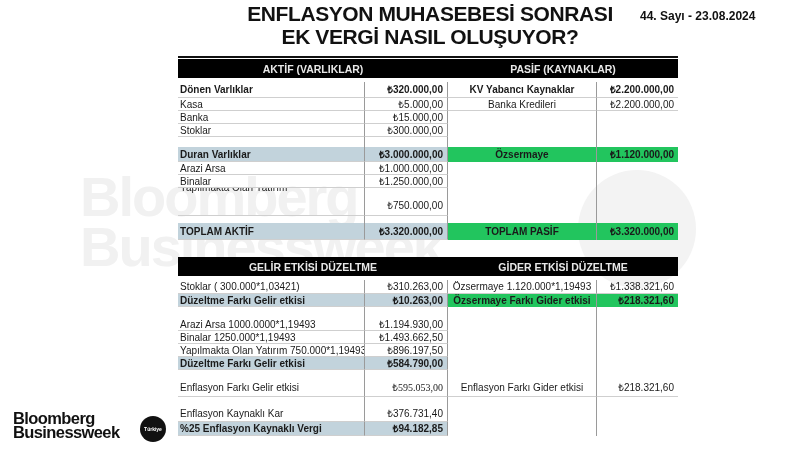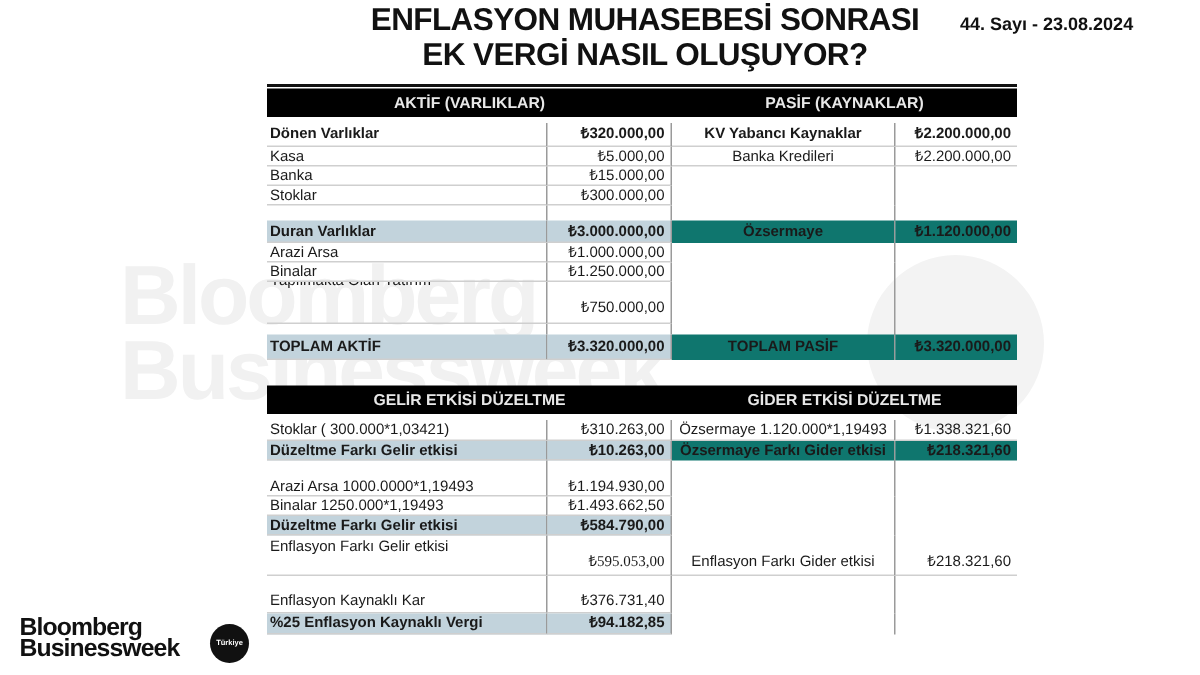--- a/index.html
+++ b/index.html
@@ -25,21 +25,21 @@
   .row.gap { height: 10px; }
   .row > div { display: flex; align-items: center; overflow: hidden; white-space: nowrap; }
   .c1 { width: 187px; padding-left: 2px; border-right: 1px solid #9a9a9a; border-bottom: 1px solid #cfcfcf; }
   .c2 { width: 83px; justify-content: flex-end; padding-right: 4px; border-right: 1px solid #9a9a9a; border-bottom: 1px solid #cfcfcf; }
   .c3 { width: 149px; justify-content: center; border-right: 1px solid #9a9a9a; }
   .c4 { width: 81px; justify-content: flex-end; padding-right: 4px; }
   .row .c3.line, .row .c4.line { border-bottom: 1px solid #cfcfcf; }
   .row.gap .c1, .row.gap .c2 { border-bottom: none; }
   .bold { font-weight: 700; }
   .row.hl-row .c1, .row.hl-row .c2 { background: #c2d3dc; font-weight: 700; }
-  .row .c3.hl, .row .c4.hl { background: #0f766e; font-weight: 700; }
+  .row .c3.hl, .row .c4.hl { background: #22c55e; font-weight: 700; }
   .row.total { height: 17px; }
   .row.first { margin-top: 4px; }
 
   .logo { position: absolute; left: 13px; top: 411px; font-family: "Liberation Sans", sans-serif; font-weight: 700; font-size: 16.5px; line-height: 14px; letter-spacing: -0.6px; color: #111; z-index: 2; }
   .logo-badge { position: absolute; left: 140px; top: 416px; width: 26px; height: 26px; border-radius: 50%; background: #111; color: #fff; font-size: 5px; font-weight: 700; display: flex; align-items: center; justify-content: center; z-index: 2; }
 </style>
 </head>
 <body>
 
 <div class="wm-circle"></div>
@@ -156,28 +156,34 @@
     <div class="c2">₺1.194.930,00</div>
     <div class="c3"></div>
     <div class="c4"></div>
   </div>
   <div class="row">
     <div class="c1">Binalar 1250.000*1,19493</div>
     <div class="c2">₺1.493.662,50</div>
     <div class="c3"></div>
     <div class="c4"></div>
   </div>
+  <div class="row">
+    <div class="c1">Yapılmakta Olan Yatırım 750.000*1,19493</div>
+    <div class="c2">₺896.197,50</div>
+    <div class="c3"></div>
+    <div class="c4"></div>
+  </div>
   <div class="row hl-row">
     <div class="c1">Düzeltme Farkı Gelir etkisi</div>
     <div class="c2">₺584.790,00</div>
     <div class="c3"></div>
     <div class="c4"></div>
   </div>
   <div class="row tall" style="height:27px;">
-    <div class="c1" style="height:100%;padding-bottom:12px;text-align:center;">Enflasyon Farkı Gelir etkisi</div>
+    <div class="c1" style="height:100%;padding-bottom:2px;text-align:center;">Enflasyon Farkı Gelir etkisi</div>
     <div class="c2" style="height:100%;padding-bottom:2px;font-family:Liberation Serif, serif;">₺595.053,00</div>
     <div class="c3 line" style="height:100%;padding-bottom:2px;">Enflasyon Farkı Gider etkisi</div>
     <div class="c4 line" style="height:100%;padding-bottom:2px;">₺218.321,60</div>
   </div>
   <div class="row tall" style="height:25px;">
     <div class="c1" style="height:100%;padding-bottom:1px;">Enflasyon Kaynaklı Kar</div>
     <div class="c2" style="height:100%;padding-bottom:1px;">₺376.731,40</div>
     <div class="c3" style="height:100%;"></div>
     <div class="c4" style="height:100%;"></div>
   </div>

